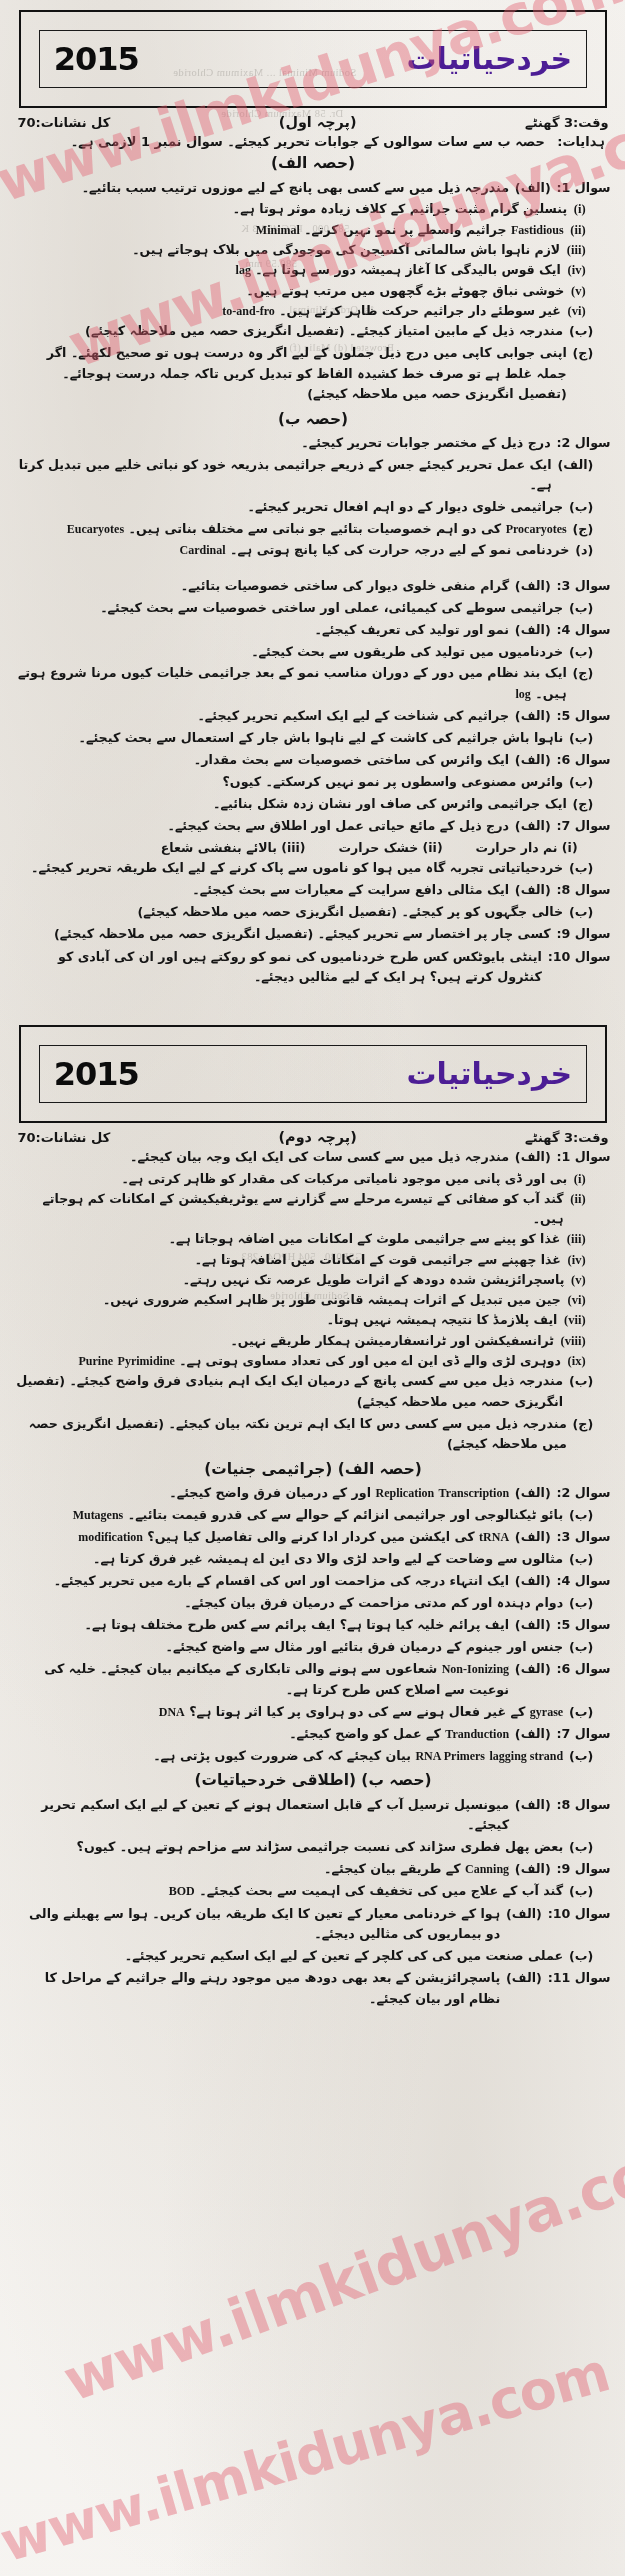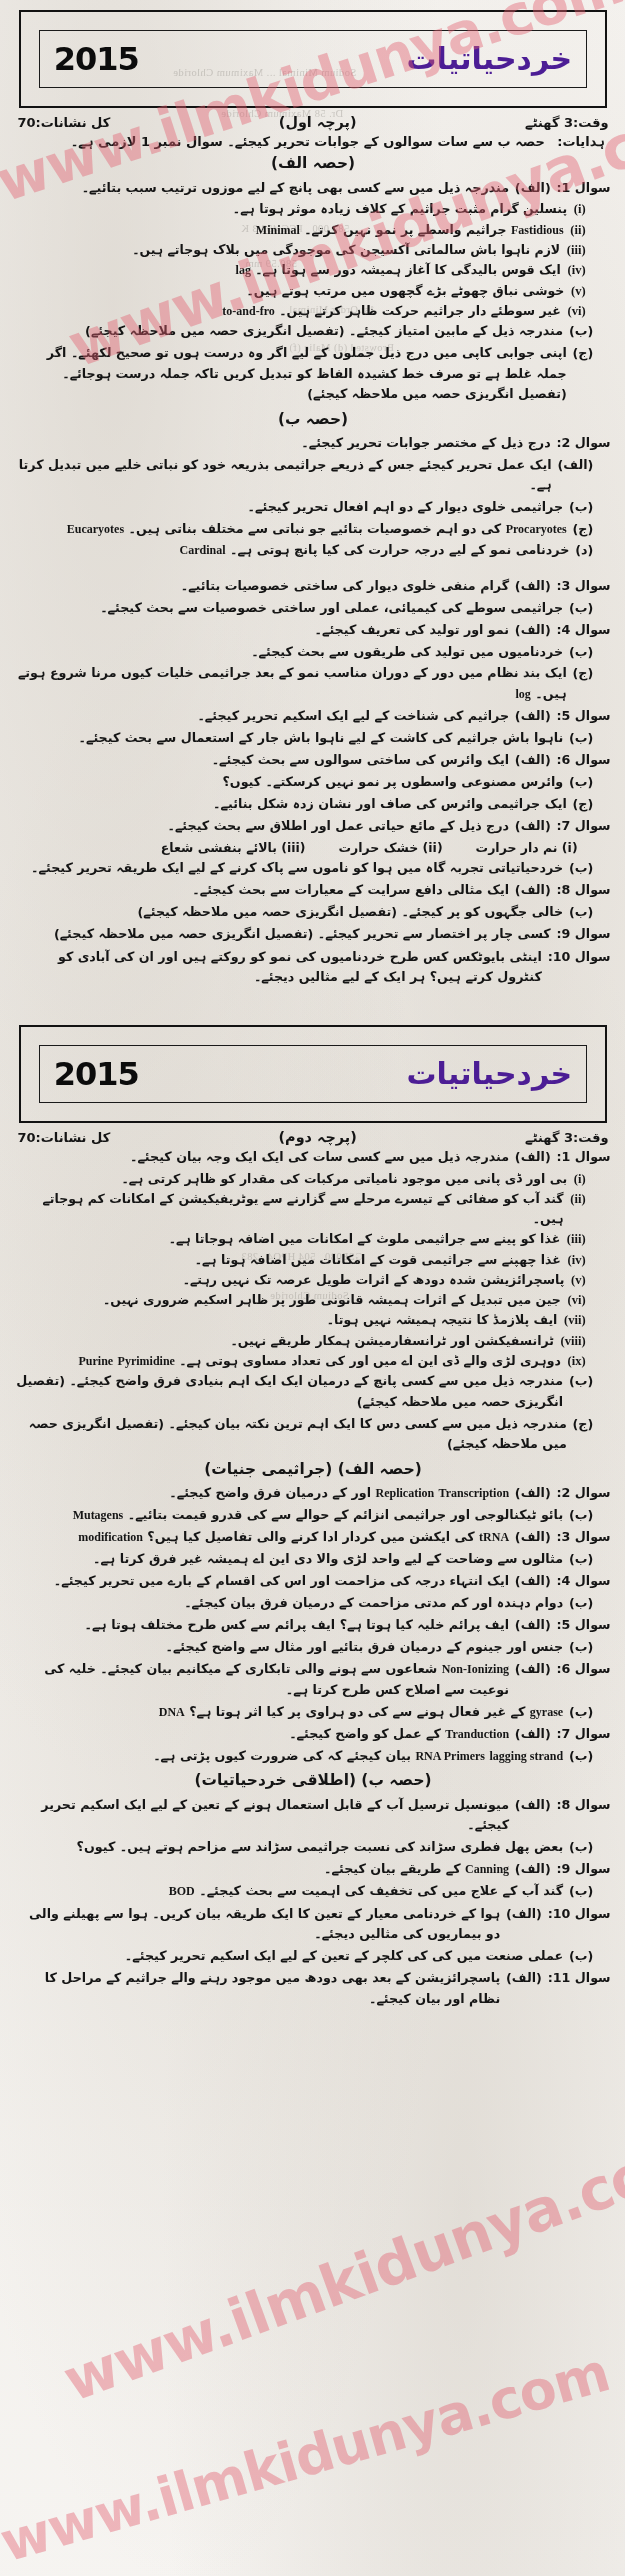--- a/index.html
+++ b/index.html
@@ -361,21 +361,21 @@
         <div class="q-row" style="padding-right:17.3px;">
           <span class="q-label">(ب)</span>
           <span class="q-text">ناہوا باش جراثیم کی کاشت کے لیے ناہوا باش جار کے استعمال سے بحث کیجئے۔</span>
         </div>
       </div>
 
       <div class="q">
         <div class="q-row">
           <span class="q-label">سوال 6:</span>
           <span class="q-label">(الف)</span>
-          <span class="q-text">ایک وائرس کی ساختی سوالوں سے بحث کیجئے۔</span>
+          <span class="q-text">ایک وائرس کی ساختی خصوصیات سے بحث مقدار۔</span>
         </div>
         <div class="q-row" style="padding-right:17.3px;">
           <span class="q-label">(ب)</span>
           <span class="q-text">وائرس مصنوعی واسطوں پر نمو نہیں کرسکتے۔ کیوں؟</span>
         </div>
         <div class="q-row" style="padding-right:17.3px;">
           <span class="q-label">(ج)</span>
           <span class="q-text">ایک جراثیمی وائرس کی صاف اور نشان زدہ شکل بنائیے۔</span>
         </div>
       </div>

